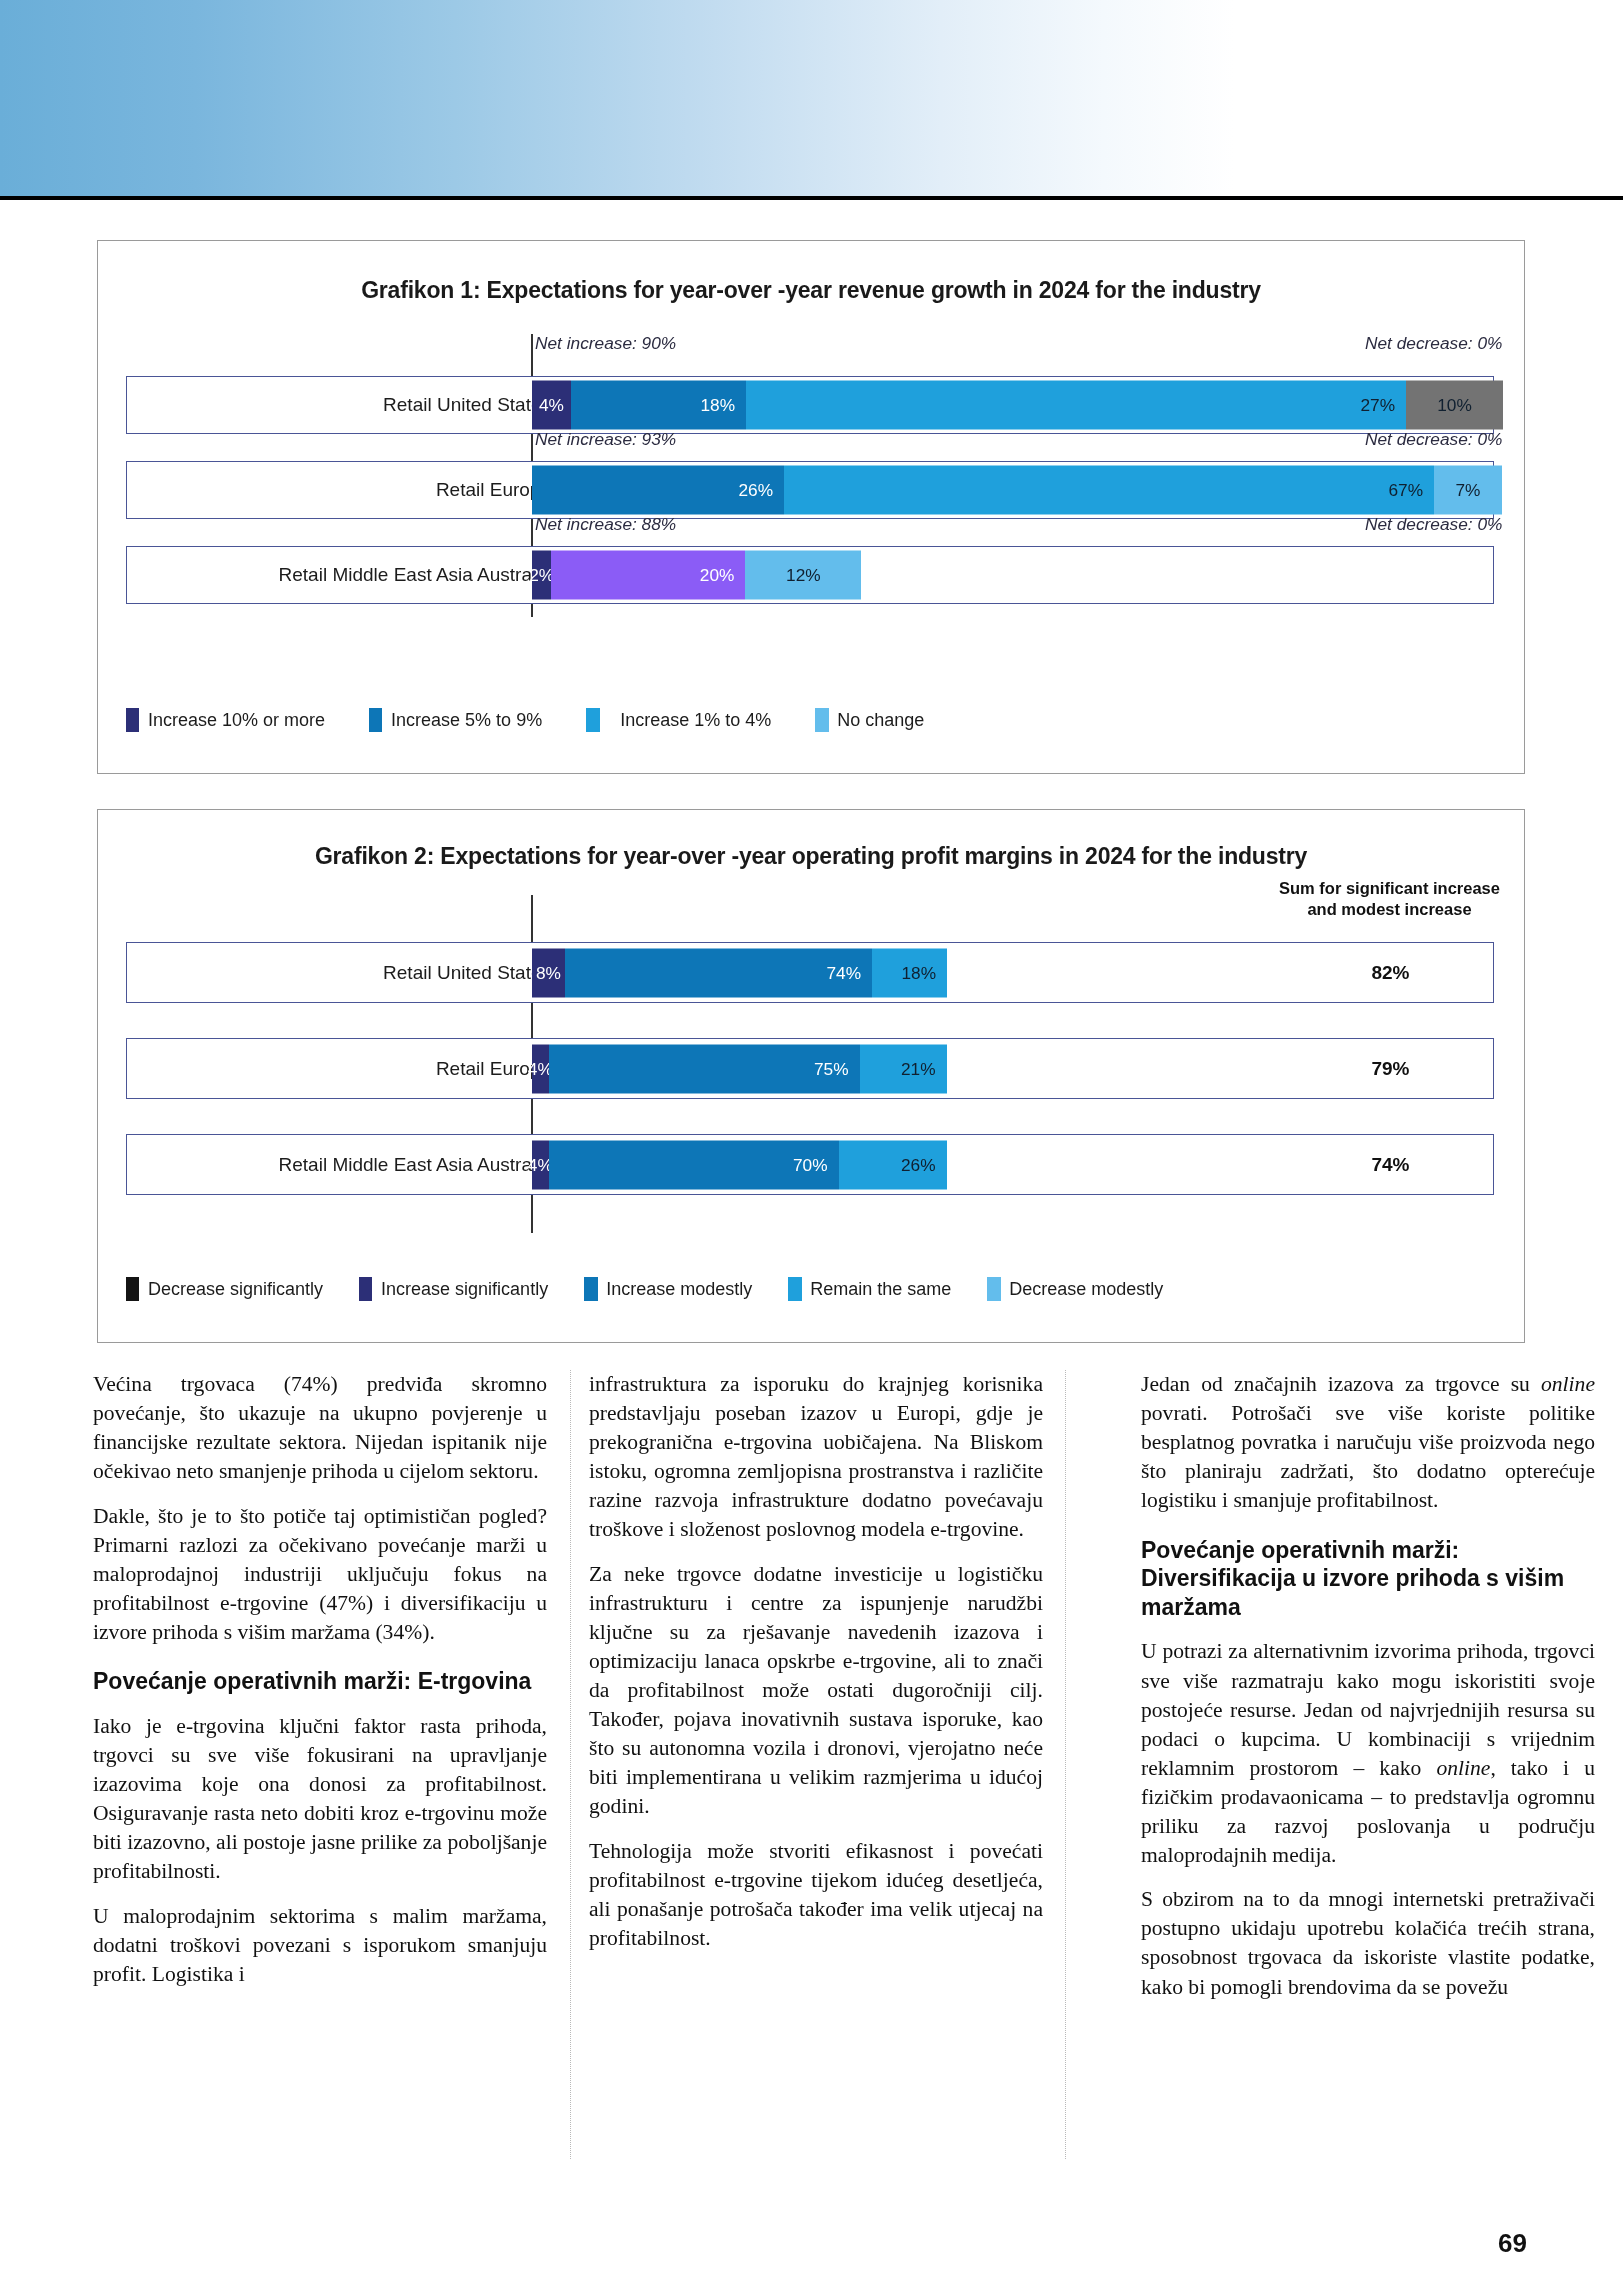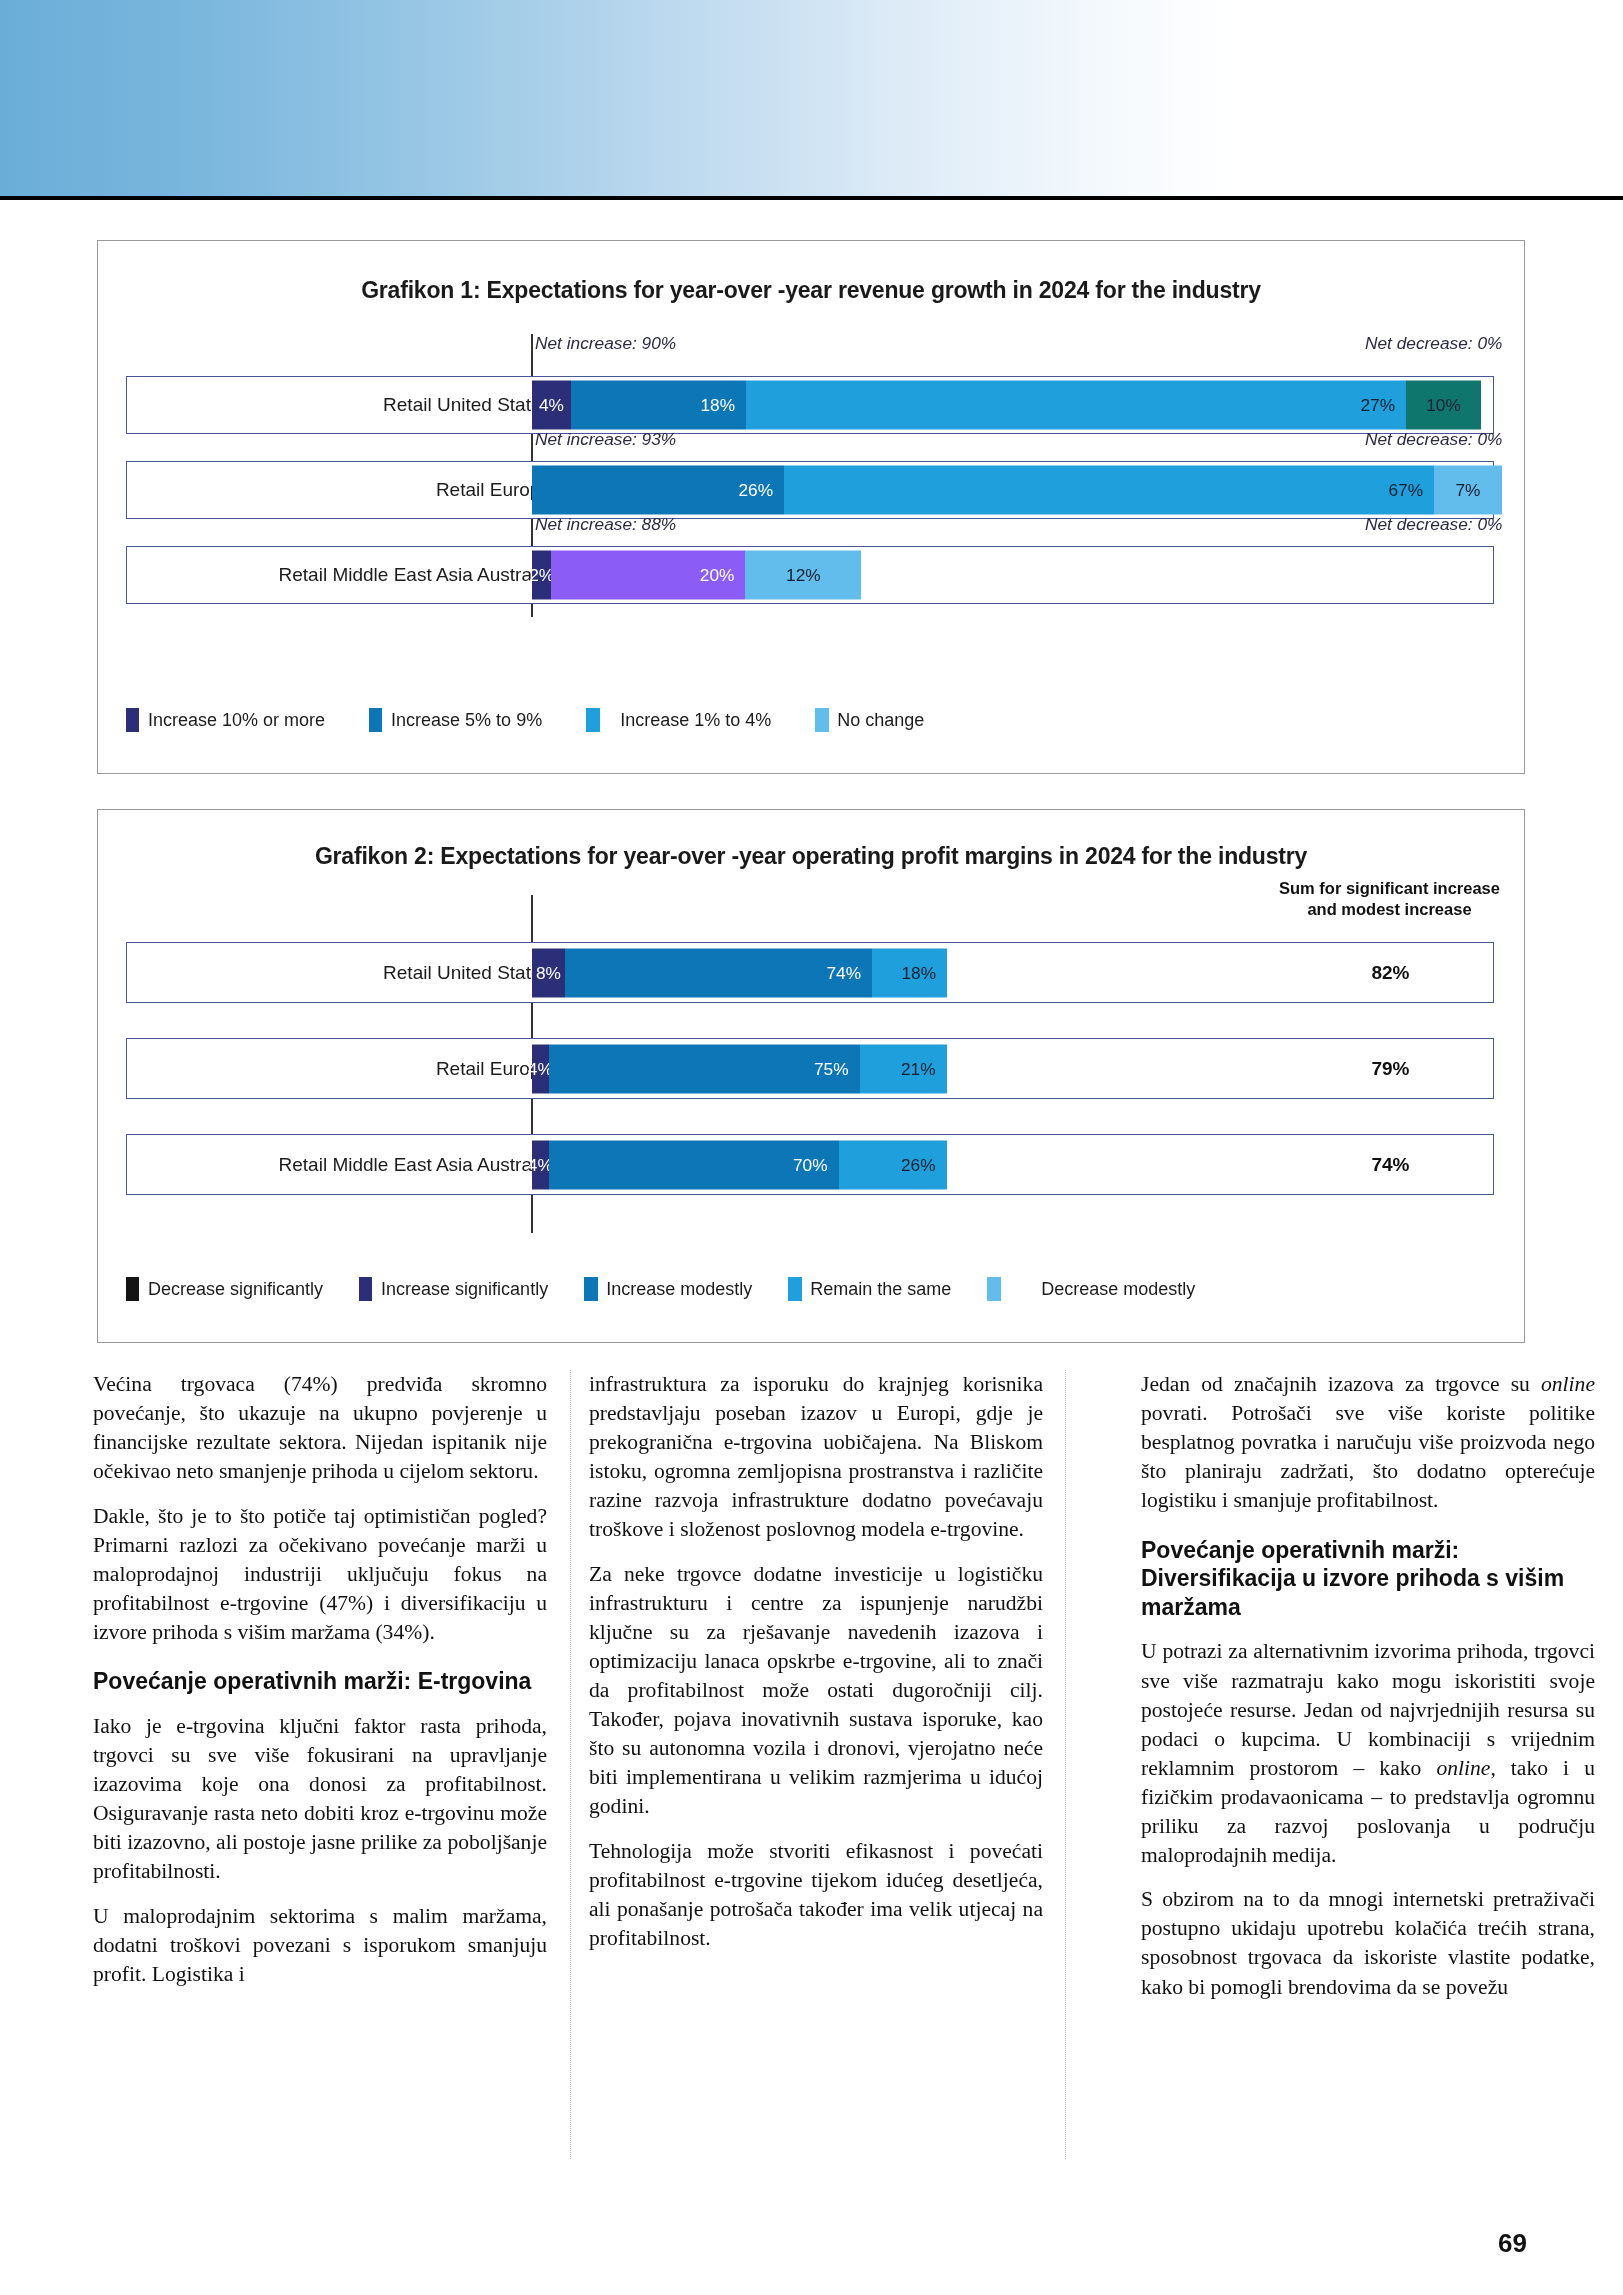--- a/index.html
+++ b/index.html
@@ -144,21 +144,21 @@
       <div class="bar" style="left: 405px;">
         <div class="seg lbl-center" style="width: 39px; background: rgb(44, 47, 119);">
           <span style="color: rgb(255, 255, 255);">4%</span>
         </div>
         <div class="seg lbl-right" style="width: 175px; background: rgb(13, 118, 183);">
           <span style="color: rgb(255, 255, 255);">18%</span>
         </div>
         <div class="seg lbl-right" style="width: 660px; background: rgb(31, 160, 220);">
           <span style="color: rgb(16, 32, 48);">27%</span>
         </div>
-        <div class="seg lbl-center" style="width: 75px; background: #0f766e;">
+        <div class="seg lbl-center" style="width: 97px; background: #737373;">
           <span style="color: rgb(16, 32, 48);">10%</span>
         </div>
       </div>
     </div>
     <div class="net-row" style="left: 0px; top: 188px; width: 1428px;">
       <div class="net-txt net-inc">Net increase: 93%</div>
       <div class="net-txt net-dec">Net decrease: 0%</div>
     </div>
     <div class="bar-frame" style="top: 220px; height: 58px;">
       <div class="cat-label">Retail Europe</div>
@@ -275,21 +275,21 @@
         <span class="legend-label">Increase significantly</span>
       </div>
       <div class="legend-item" style="margin-right: 36px;">
         <span class="swatch" style="background: rgb(13, 118, 183);"></span>
         <span class="legend-label">Increase modestly</span>
       </div>
       <div class="legend-item" style="margin-right: 36px;">
         <span class="swatch" style="background: rgb(31, 160, 220);"></span>
         <span class="legend-label">Remain the same</span>
       </div>
-      <div class="legend-item" style="margin-right: 56px; gap: 32px;">
+      <div class="legend-item" style="margin-right: 56px;">
         <span class="swatch" style="background: rgb(99, 189, 236);"></span>
         <span class="legend-label">Decrease modestly</span>
       </div>
     </div>
   </div>
 
 <div class="columns">
   <div class="rule-v rule1"></div>
   <div class="rule-v rule2"></div>
 

